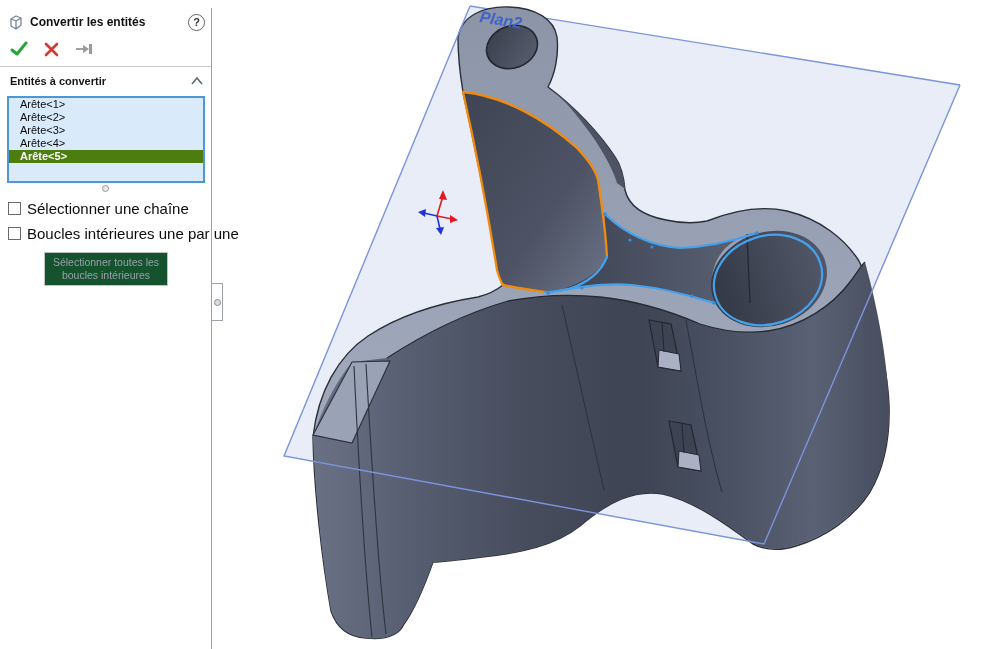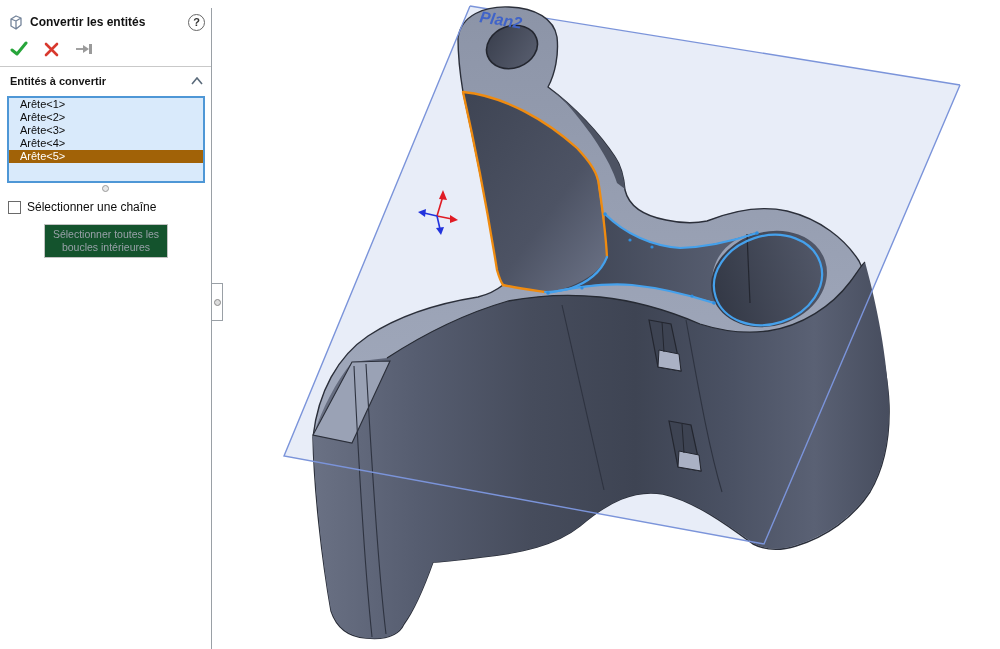--- a/index.html
+++ b/index.html
@@ -14,25 +14,25 @@
   .pm-title{font-size:12px;font-weight:bold;color:#111;margin-left:6px;flex:1;}
   .help{width:15px;height:15px;border:1.4px solid #666;border-radius:50%;color:#333;
         font-size:11px;font-weight:bold;text-align:center;line-height:14px;}
   .pm-toolbar{display:flex;align-items:center;gap:16px;height:26px;padding:2px 0 0 10px;}
   .pm-divider{height:1px;background:#c9c9c9;margin:4px 0 0 0;}
   .pm-group-header{display:flex;align-items:center;height:24px;padding:2px 8px 0 10px;}
   .pm-group-label{font-size:11px;font-weight:bold;color:#161616;flex:1;}
   .pm-listbox{margin:3px 6px 0 7px;height:83px;background:#d9eafb;border:2px solid #4e97d6;
               overflow:hidden;}
   .pm-item{font-size:11px;color:#0c0c0c;line-height:13px;padding-left:11px;white-space:nowrap;}
-  .pm-item.selected{background:#a16207;color:#fff;}
+  .pm-item.selected{background:#4d7c0f;color:#fff;font-weight:bold;}
   .pm-grip{width:5px;height:5px;border:1px solid #9a9a9a;border-radius:50%;margin:2px auto 0 auto;background:#e8e8e8;}
   .pm-check{display:flex;align-items:center;margin:8px 0 0 8px;}
   .pm-check .box{width:11px;height:11px;border:1px solid #6a6a6a;background:#fff;flex:0 0 auto;}
-  .pm-check .lbl{font-size:12px;color:#0c0c0c;margin-left:6px;white-space:nowrap;}
+  .pm-check .lbl{font-size:15px;color:#0c0c0c;margin-left:6px;white-space:nowrap;}
   .pm-btn-disabled{width:122px;margin:10px 0 0 44px;padding:3px 0;background:#14532d;
                    border:1px solid #c2c2c2;text-align:center;font-size:10.5px;line-height:13px;
                    color:#98a0a8;}
   .splitter{position:absolute;left:212px;top:283px;width:10px;height:36px;background:#fff;
             border:1px solid #9aa0a6;border-left:none;display:flex;align-items:center;justify-content:center;}
   .splitter .dot{width:5px;height:5px;border:1px solid #8a8a8a;border-radius:50%;background:#dcdcdc;}
 </style>
 </head>
 <body>
 
@@ -224,20 +224,24 @@
       <div class="pm-item">Arête&lt;4&gt;</div>
       <div class="pm-item selected">Arête&lt;5&gt;</div>
     </div>
 
     <div class="pm-grip"></div>
 
     <div class="pm-check">
       <span class="box"></span>
       <span class="lbl">Sélectionner une chaîne</span>
     </div>
+    <div class="pm-check">
+      <span class="box"></span>
+      <span class="lbl">Boucles intérieures une par une</span>
+    </div>
 
     <div class="pm-btn-disabled">
       <div>Sélectionner toutes les</div>
       <div>boucles intérieures</div>
     </div>
   </div>
 
   <div class="splitter">
     <div class="dot"></div>
   </div>

